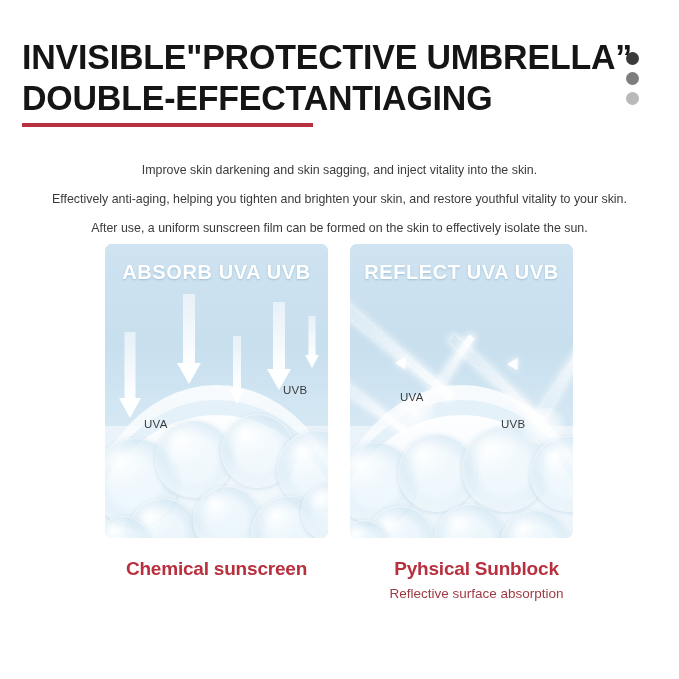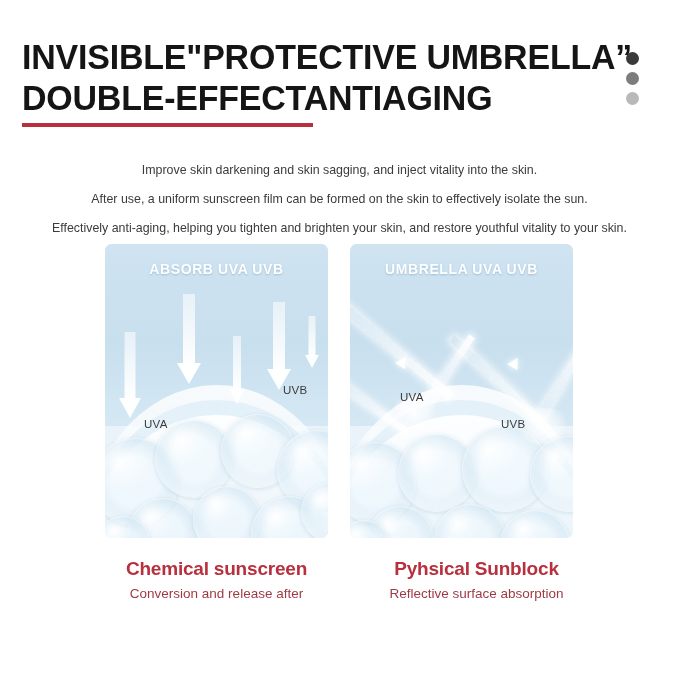--- a/index.html
+++ b/index.html
@@ -55,21 +55,21 @@
 
   .panel-sky{
     position:absolute;left:0;top:0;width:100%;height:62%;
     background:linear-gradient(180deg,#cfe3f1 0%,#c8dfee 55%,#d5e8f4 100%);
   }
 
   .panel-title{
     position:absolute;left:0;top:17px;width:100%;
     text-align:center;
     color:#ffffff;
-    font-size:14px;
+    font-size:20px;
     font-weight:bold;
     letter-spacing:0.6px;
     text-shadow:0 1px 2px rgba(120,160,190,0.55);
     z-index:6;
   }
 
   
   .skin{
     position:absolute;left:-12%;width:124%;
     border-radius:50% 50% 0 0 / 100% 100% 0 0;
@@ -142,22 +142,22 @@
     <div class="dots">
       <div class="dot d1"></div>
       <div class="dot d2"></div>
       <div class="dot d3"></div>
     </div>
     <div class="rule"></div>
   </div>
 
   <div class="intro">
     <p>Improve skin darkening and skin sagging, and inject vitality into the skin.</p>
+    <p>Effectively anti-aging, helping you tighten and brighten your skin, and restore youthful vitality to your skin.</p>
     <p>After use, a uniform sunscreen film can be formed on the skin to effectively isolate the sun.</p>
-    <p>Effectively anti-aging, helping you tighten and brighten your skin, and restore youthful vitality to your skin.</p>
   </div>
 
   <div class="panels">
 
     <div class="panel left">
       <div class="panel-sky"></div>
 
       <div class="skin s1"></div>
       <div class="skin s2"></div>
       <div class="skin s3"></div>
@@ -212,21 +212,21 @@
         <div class="bub" style="left:-16px;top:30px;width:80px;height:80px;"></div>
         <div class="bub" style="left:48px;top:22px;width:76px;height:76px;"></div>
         <div class="bub" style="left:112px;top:14px;width:84px;height:84px;"></div>
         <div class="bub" style="left:180px;top:24px;width:74px;height:74px;"></div>
         <div class="bub" style="left:16px;top:94px;width:66px;height:66px;"></div>
         <div class="bub" style="left:84px;top:92px;width:70px;height:70px;"></div>
         <div class="bub" style="left:150px;top:98px;width:68px;height:68px;"></div>
         <div class="bub" style="left:-12px;top:108px;width:50px;height:50px;"></div>
       </div>
 
-      <div class="panel-title">UMBRELLA UVA  UVB</div>
+      <div class="panel-title">REFLECT UVA  UVB</div>
 
       <div class="beam" style="left:-14px;top:52px;width:150px;height:9px;transform:rotate(40deg);"></div>
       <div class="beam" style="left:-18px;top:130px;width:92px;height:7px;transform:rotate(36deg);"></div>
       <div class="beam" style="left:74px;top:160px;width:86px;height:7px;transform:rotate(-56deg);"></div>
       <div class="beam" style="left:102px;top:90px;width:124px;height:8px;transform:rotate(43deg);"></div>
       <div class="beam" style="left:188px;top:172px;width:100px;height:8px;transform:rotate(-58deg);"></div>
 
       <div class="beamhead" style="left:47px;top:112px;transform:rotate(32deg);"></div>
       <div class="beamhead" style="left:159px;top:113px;transform:rotate(30deg);"></div>
 
@@ -234,21 +234,20 @@
       <div class="glow" style="left:164px;top:164px;width:58px;height:36px;"></div>
 
       <div class="uvlabel" style="left:50px;top:147px;">UVA</div>
       <div class="uvlabel" style="left:151px;top:174px;">UVB</div>
     </div>
   </div>
 
   <div class="captions">
     <div class="cap left">
       <div class="cap-title">Chemical sunscreen</div>
-      <div class="cap-sub">Conversion and release after</div>
     </div>
     <div class="cap right">
       <div class="cap-title">Pyhsical Sunblock</div>
       <div class="cap-sub">Reflective surface absorption</div>
     </div>
   </div>
 
 </div>
 
 </body></html>

